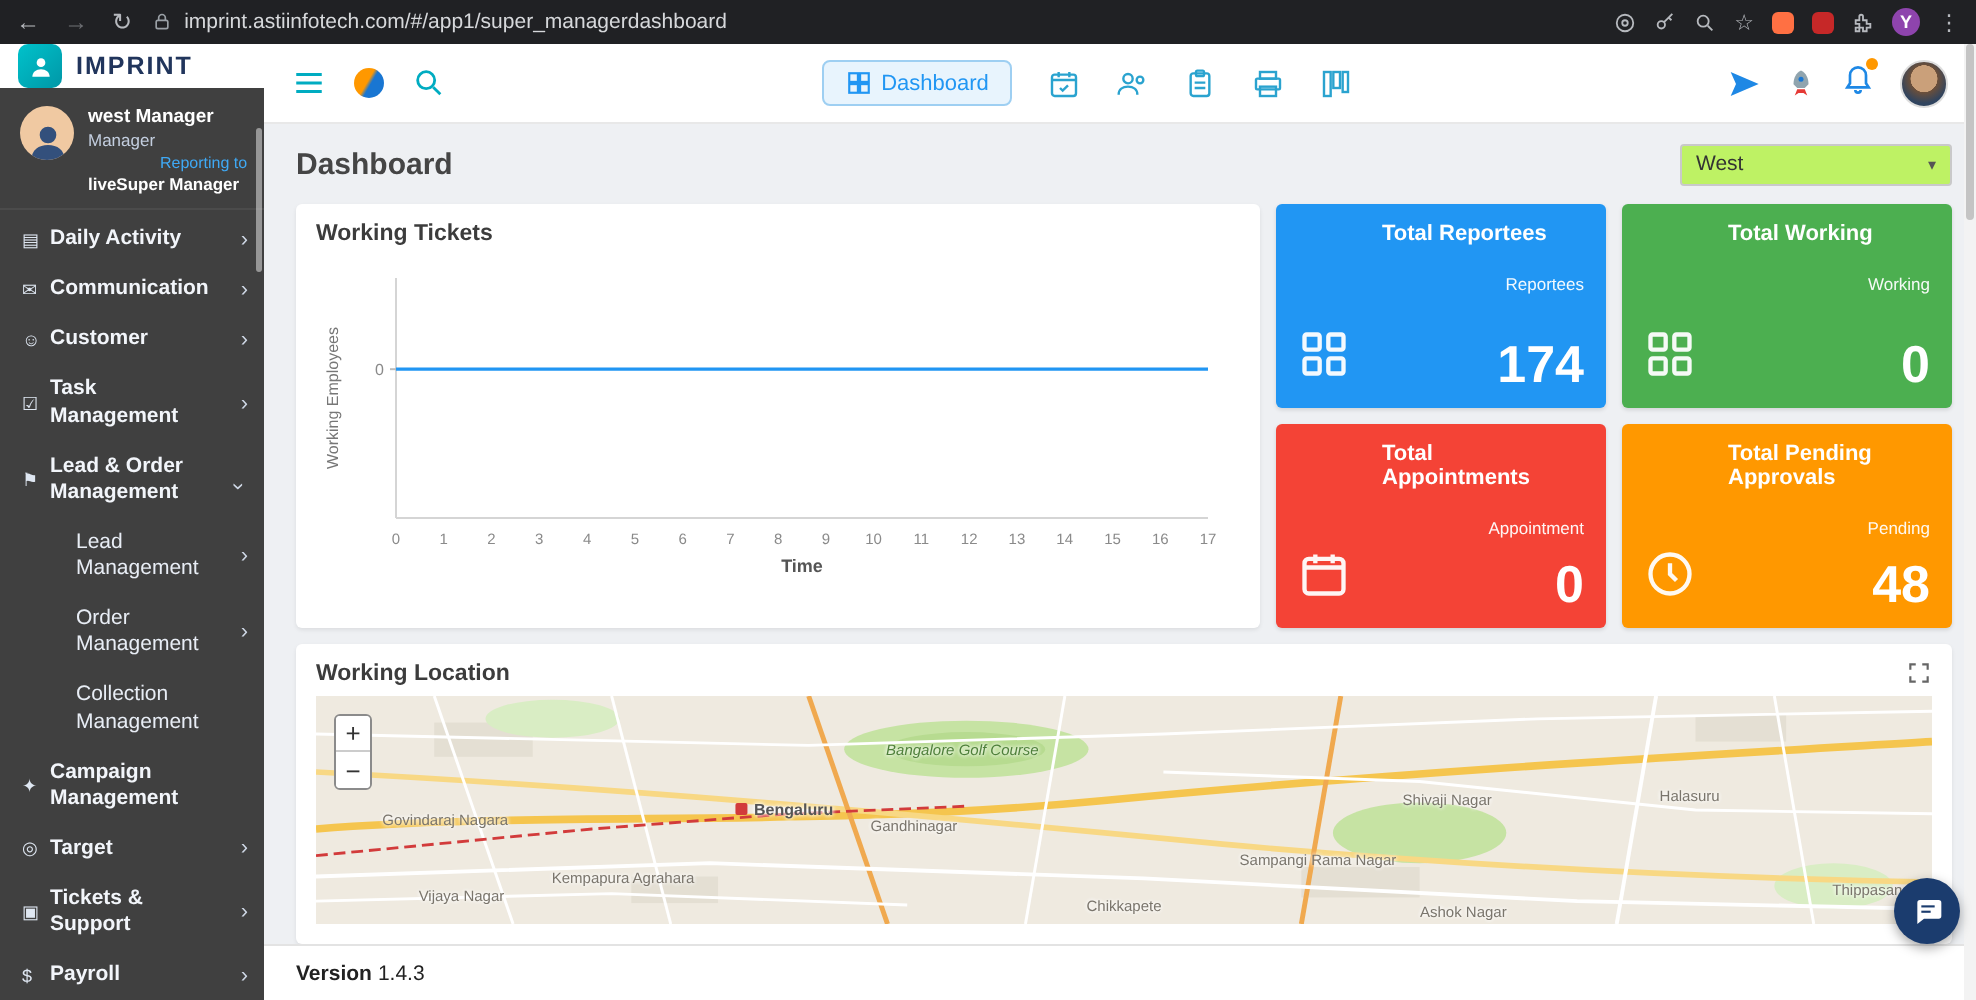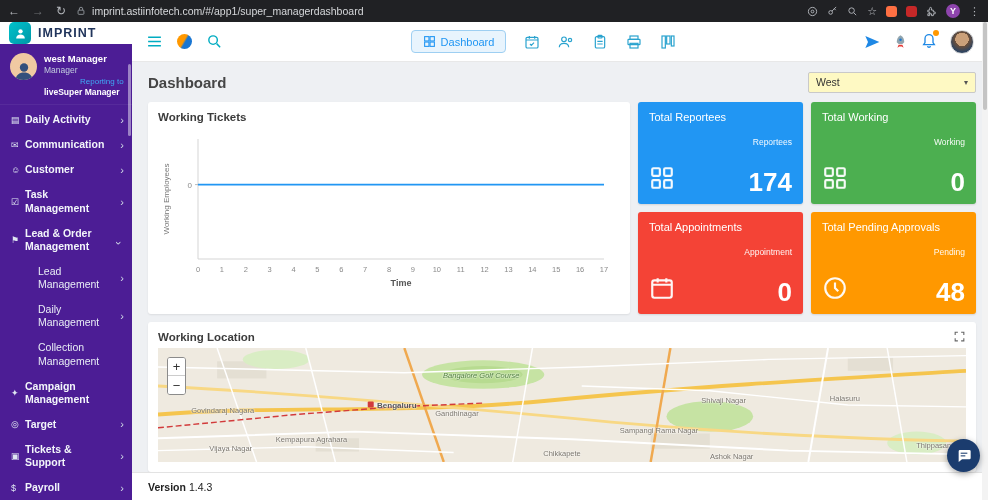--- a/index.html
+++ b/index.html
@@ -13,21 +13,21 @@
   .b-icons { display:flex; align-items:center; gap:9px; }
   .b-icons svg { width:11px; height:11px; stroke:#b6b9be; fill:none; stroke-width:2; }
   .ext-orange { width:11px; height:11px; border-radius:3px; background:#ff7043; }
   .ext-red { width:11px; height:11px; border-radius:3px; background:#c62828; }
   .b-avatar { width:14px; height:14px; border-radius:50%; background:#8e44ad; color:#fff; font-size:9px; display:flex; align-items:center; justify-content:center; font-weight:bold; }
 
   
   .app { display:flex; height:478px; }
 
   
-  .sidebar { width:132px; background:#4c1d95; color:#fff; position:relative; flex-shrink:0; display:flex; flex-direction:column; }
+  .sidebar { width:132px; background:#404040; color:#fff; position:relative; flex-shrink:0; display:flex; flex-direction:column; }
   .side-logo { height:36px; background:#fff; display:flex; align-items:center; gap:7px; padding-left:9px; }
   .logo-badge { width:22px; height:22px; border-radius:5px; background:linear-gradient(135deg,#00c2cb,#0097a7); display:flex; align-items:center; justify-content:center; }
   .logo-badge svg { width:13px; height:13px; fill:#fff; }
   .brand-text { color:#21355c; font-weight:bold; font-size:12.5px; letter-spacing:1px; }
   .side-profile { display:flex; gap:7px; padding:9px 8px 7px 10px; border-bottom:1px solid rgba(255,255,255,.06); }
   .p-avatar { width:27px; height:27px; border-radius:50%; background:#f0c9a2; flex-shrink:0; display:flex; align-items:flex-end; justify-content:center; overflow:hidden; }
   .p-avatar svg { width:20px; height:20px; fill:#33507c; }
   .p-name { font-size:9.5px; font-weight:bold; }
   .p-role { font-size:8.5px; color:#c3cedf; margin-top:1px; }
   .p-rep { font-size:8px; color:#3fa9f5; margin-top:2px;padding-left:36px; }
@@ -59,31 +59,31 @@
   .rocket-ico { width:15px; height:15px; cursor:pointer; }
   .bell-wrap { position:relative; cursor:pointer; }
   .bell-wrap svg { width:16px; height:16px; stroke:#1e88e5; fill:none; stroke-width:2; }
   .bell-badge { position:absolute; top:-2px; right:-2px; width:6px; height:6px; border-radius:50%; background:#ff9800; }
   .nav-avatar { width:24px; height:24px; border-radius:50%; background:radial-gradient(circle at 50% 38%, #caa07a 38%, #6b4f3a 39%, #30445f 70%); cursor:pointer; border:1px solid #ddd; }
 
   
   .content { flex:1; padding:8px 12px 0 16px; overflow:hidden; background:#eef0f3; }
   .page-head { display:flex; justify-content:space-between; align-items:center; height:24px; margin-bottom:8px; }
   .page-title { font-size:15px; color:#454545; font-weight:bold; }
-  .region-select { width:168px; height:21px; background:#fef9c3; border:1px solid #c9c9c9; border-radius:2px; display:flex; align-items:center; justify-content:space-between; padding:0 7px; font-size:10.5px; color:#333; cursor:pointer; }
+  .region-select { width:136px; height:21px; background:#bef264; border:1px solid #c9c9c9; border-radius:2px; display:flex; align-items:center; justify-content:space-between; padding:0 7px; font-size:10.5px; color:#333; cursor:pointer; }
   .region-caret { font-size:8px; color:#555; }
 
   .row2 { display:flex; gap:8px; height:212px; }
   .card { background:#fff; border-radius:3px; box-shadow:0 1px 2px rgba(0,0,0,.08); }
   .chart-card { width:482px; flex-shrink:0; padding:9px 10px; }
   .card-title { font-size:11.5px; color:#3c3c3c; font-weight:bold; }
 
   .stats-grid { flex:1; display:grid; grid-template-columns:1fr 1fr; grid-auto-rows:102px; gap:8px; }
   .stat-card { border-radius:3px; color:#fff; padding:9px 11px; position:relative; display:flex; flex-direction:column; cursor:pointer; box-shadow:0 1px 2px rgba(0,0,0,.12); }
-  .stat-title { font-size:11px; font-weight:normal; }
+  .stat-title { font-size:11px; font-weight:bold;margin-left:42px; }
   .stat-sub { font-size:8.5px; text-align:right; margin-top:14px; opacity:.95; }
   .stat-bottom { flex:1; display:flex; justify-content:space-between; align-items:flex-end; }
   .stat-icon svg { width:26px; height:26px; stroke:#fff; fill:none; stroke-width:2; opacity:.95; }
   .stat-value { font-size:26px; font-weight:bold; line-height:1; }
 
   .map-card { margin-top:8px; height:150px; padding:8px 10px; position:relative; }
   .map-head { display:flex; justify-content:space-between; align-items:center; }
   .fs-ico { width:13px; height:13px; stroke:#666; fill:none; stroke-width:2; cursor:pointer; }
   .map-area { position:relative; height:114px; margin-top:5px; overflow:hidden; background:#efeae0; }
   .map-svg { position:absolute; inset:0; width:100%; height:100%; }
@@ -203,21 +203,21 @@
           <span class="mi-label">Lead &amp; Order Management</span>
           <span class="mi-chev down">›</span>
         </div>
         <div class="menu-item sub">
           <span class="mi-icon"></span>
           <span class="mi-label">Lead Management</span>
           <span class="mi-chev ">›</span>
         </div>
         <div class="menu-item sub">
           <span class="mi-icon"></span>
-          <span class="mi-label">Daily Management</span>
+          <span class="mi-label">Order Management</span>
           <span class="mi-chev ">›</span>
         </div>
         <div class="menu-item sub">
           <span class="mi-icon"></span>
           <span class="mi-label">Collection Management</span>
           <span class="mi-chev "></span>
         </div>
         <div class="menu-item">
           <span class="mi-icon">✦</span>
           <span class="mi-label">Campaign Management</span>

